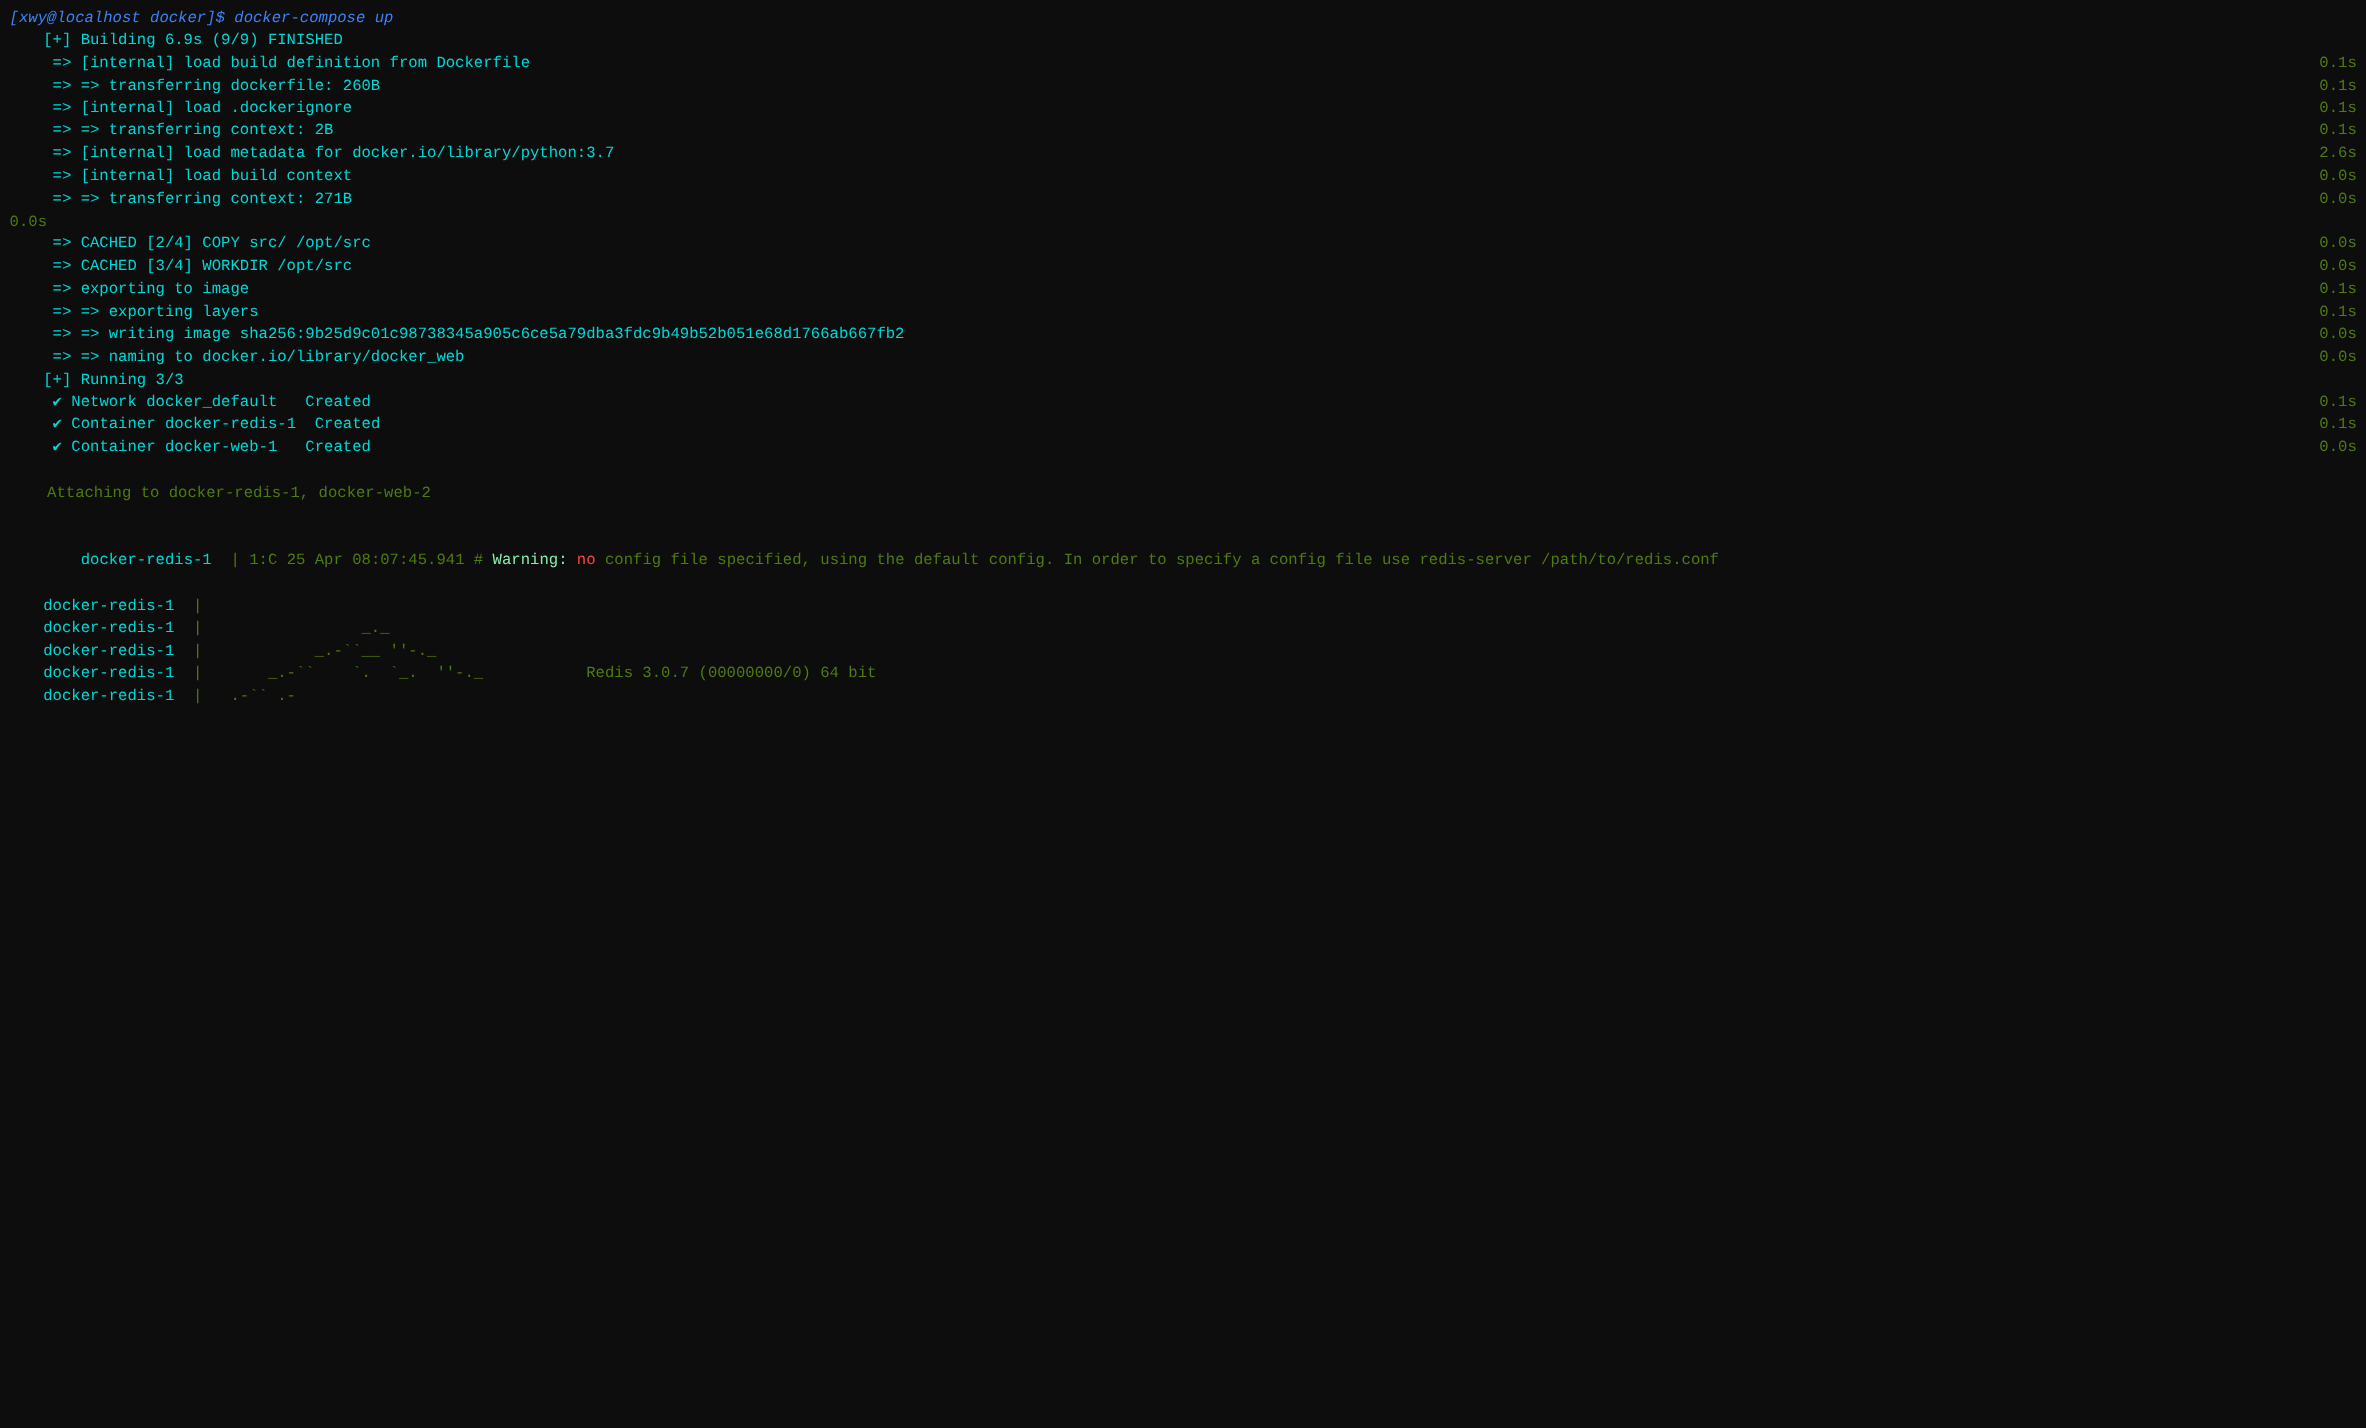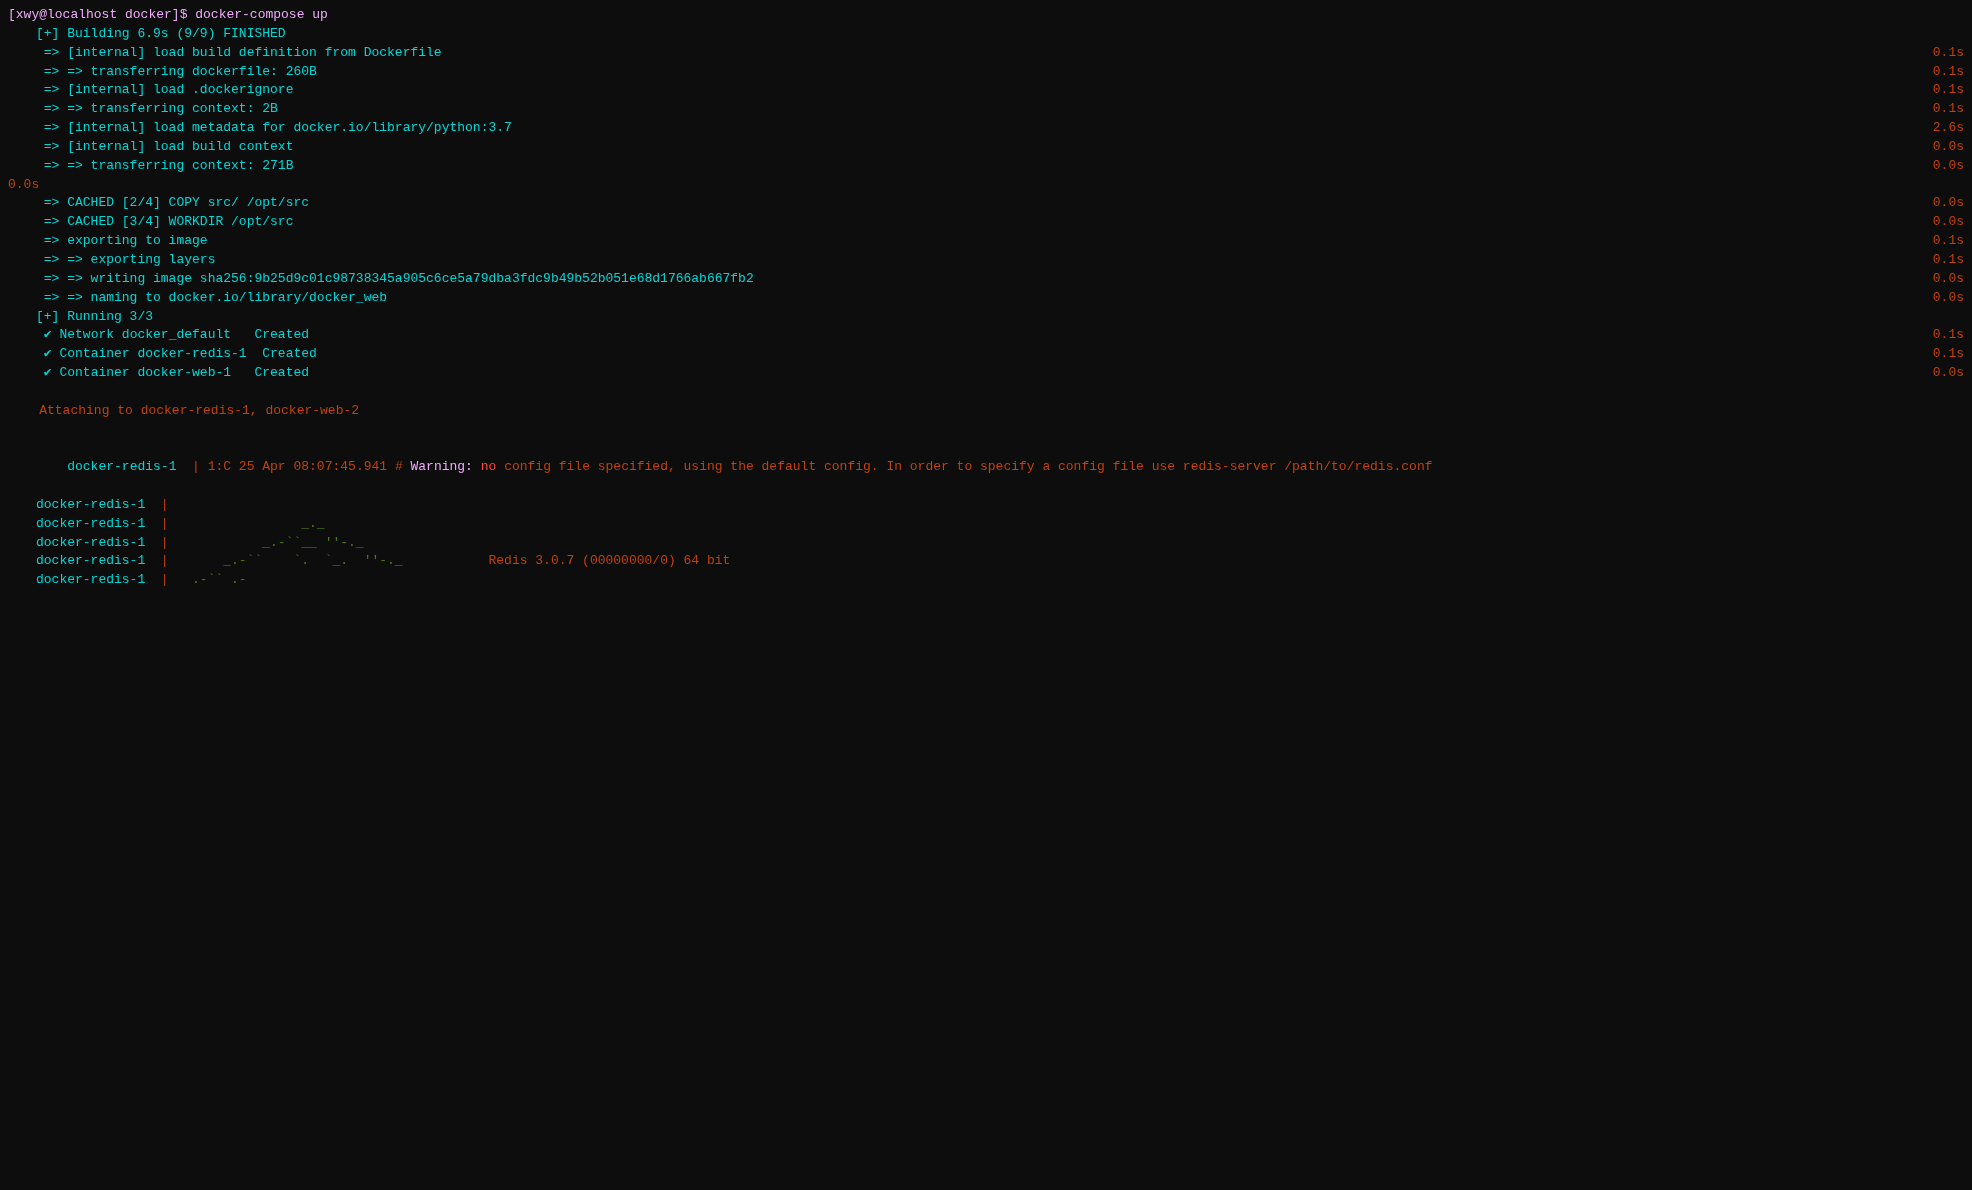--- a/index.html
+++ b/index.html
@@ -15,24 +15,24 @@
       overflow-x: hidden;
     }
     .terminal {
       width: 100%;
     }
     .line {
       white-space: pre;
       display: block;
     }
     .cyan { color: #00d7d7; margin-left: 28px; }
-    .green { color: #f0abfc; }
+    .green { color: #3b82f6; font-style: italic; }
     .warn-red { color: #ff4444; }
-    .warn-yellow { color: #f0abfc; text-align: right; }
-    .normal { color: #c2410c; font-family: Liberation Mono, monospace; }
+    .warn-yellow { color: #86efac; text-align: right; }
+    .normal { color: #4d7c0f; font-family: Liberation Mono, monospace; }
     .redis-logo { color: #4d7c0f; }
     .flex-line {
       display: flex;
       justify-content: space-between;
       width: 100%;
     }
     .flex-line .left { white-space: pre; }
     .flex-line .right { white-space: pre; flex-shrink: 0; }
   </style>
 </head>

